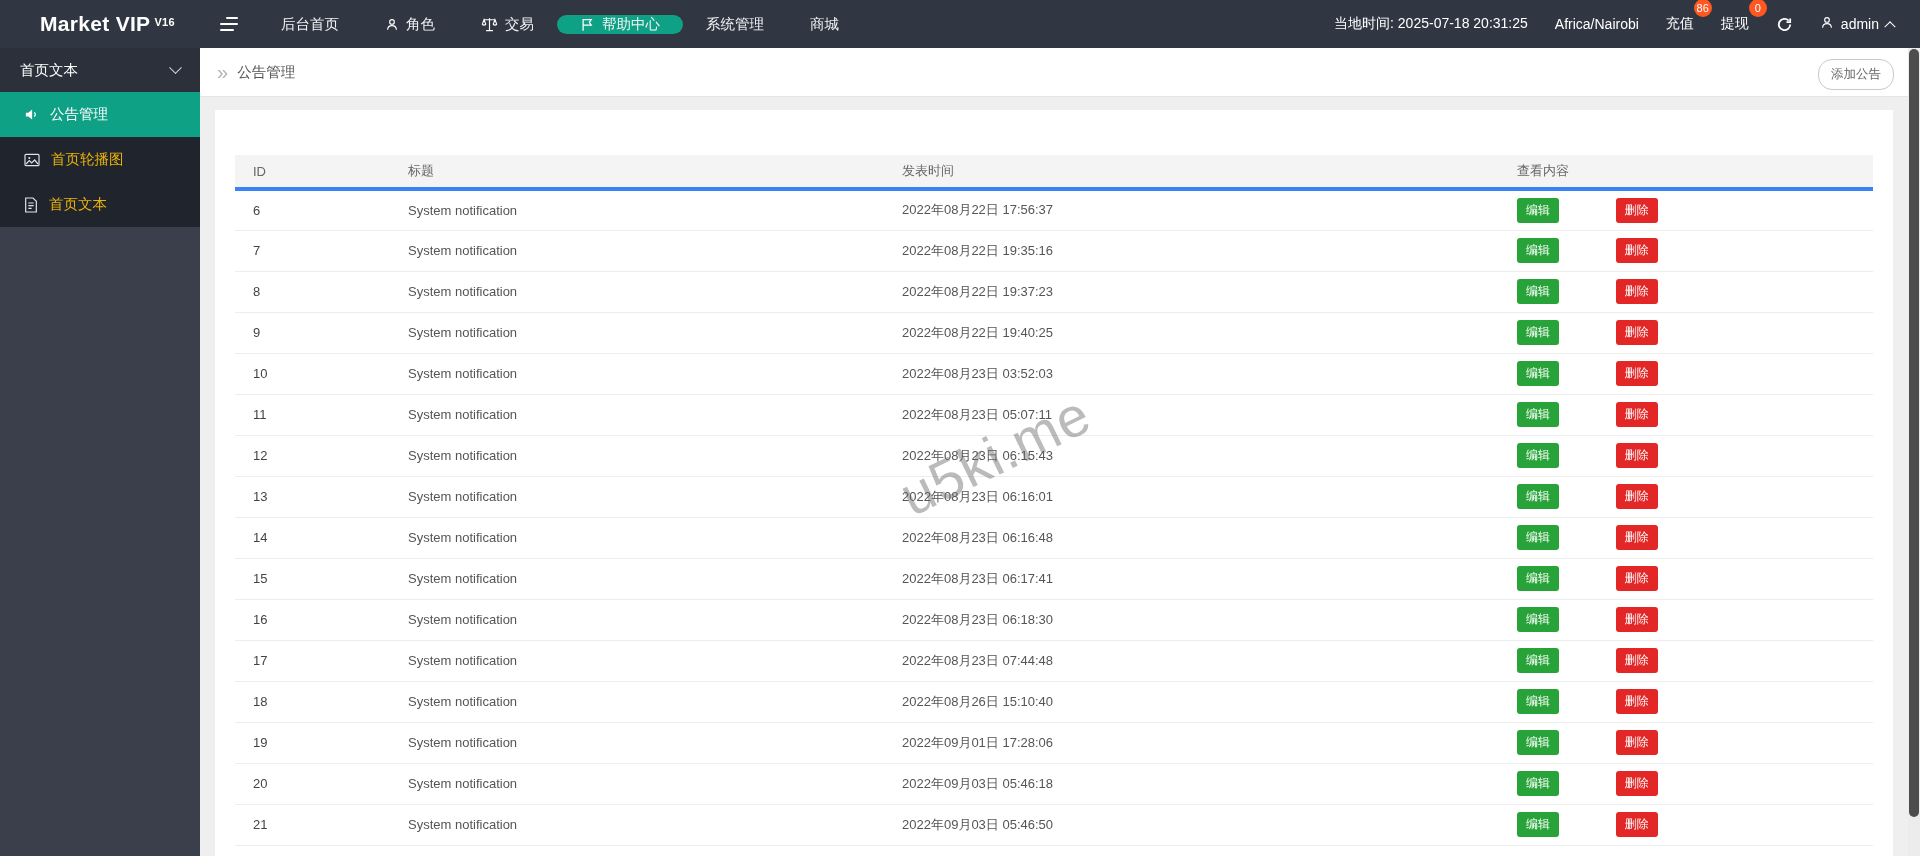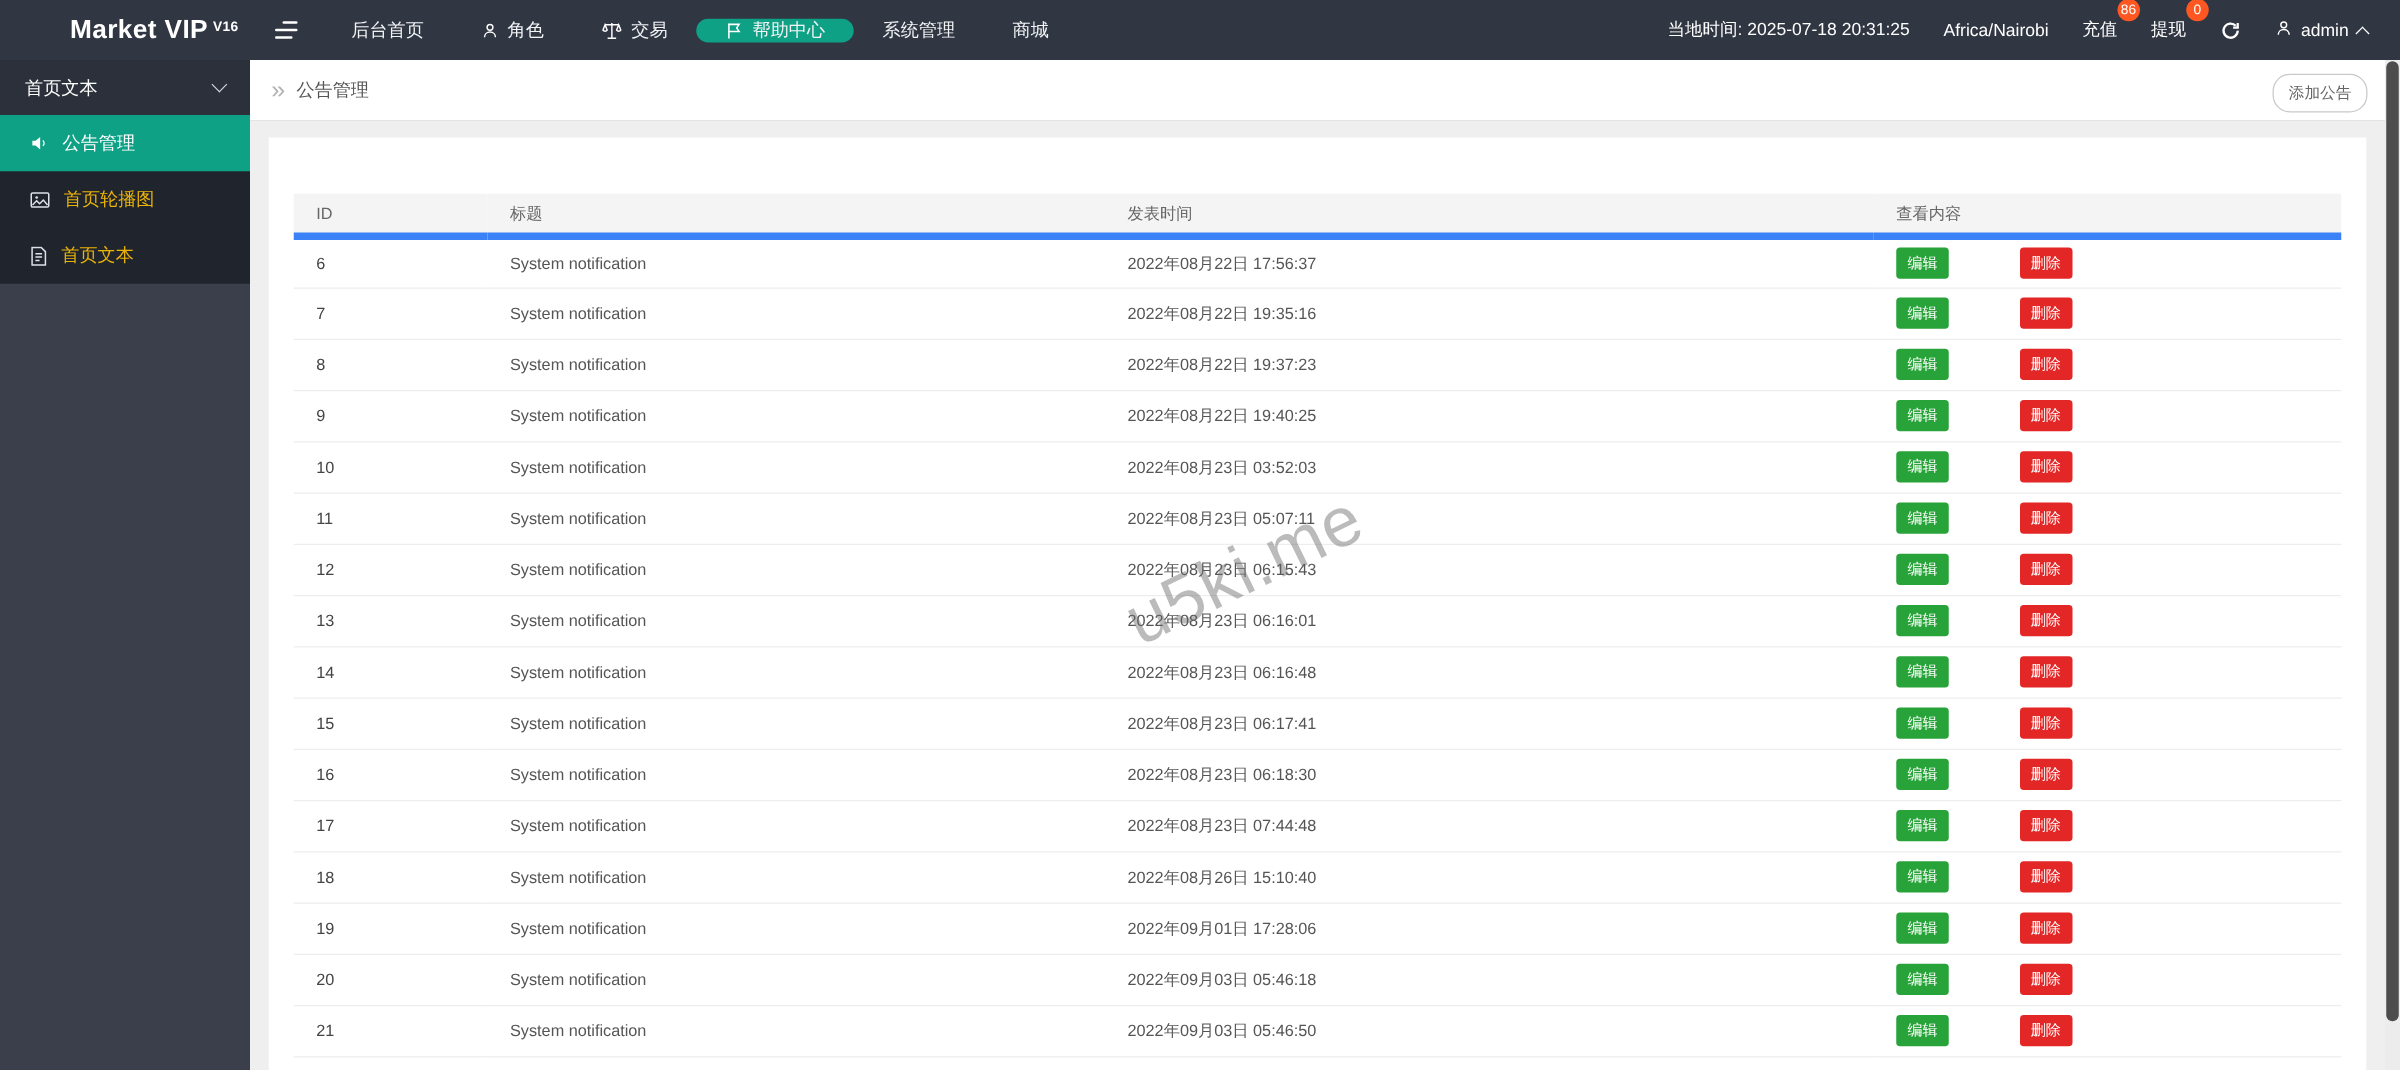--- a/index.html
+++ b/index.html
@@ -8,21 +8,21 @@
     width:1920px; height:856px; overflow:hidden; position:relative;
     font-family:"Liberation Sans", sans-serif; background:#efefef;
   }
 
   
   .navbar {
     position:absolute; top:0; left:0; width:1920px; height:48px;
     background:#303642; display:flex; align-items:stretch; color:#fff; z-index:30;
   }
   .logo {
-    width:200px; flex:none; display:flex; align-items:center; padding-left:56px;
+    width:200px; flex:none; display:flex; align-items:center; padding-left:40px;
     font-size:21px; font-weight:bold; color:#fff; letter-spacing:.3px; cursor:pointer;
   }
   .logo sup { font-size:11px; font-weight:bold; margin-left:4px; transform:translateY(-2px);text-align:right; }
   .hamburger {
     width:58px; flex:none; display:flex; flex-direction:column; justify-content:center;
     align-items:center; gap:4px; cursor:pointer;
   }
   .hamburger i { display:block; height:2px; background:#fff; border-radius:1px; }
   .hamburger i:nth-child(1){ width:12px; align-self:center; transform:translateX(3px);}
   .hamburger i:nth-child(2){ width:18px; }
@@ -90,21 +90,21 @@
     position:absolute; right:14px; top:11px; background:#fff; border:1px solid #c9c9c9;
     border-radius:14px; color:#666; font-size:12.5px; padding:6px 12px; cursor:pointer;
     font-family:inherit;
   }
   .content { padding:13px 15px 0; }
   .card { background:#fff; height:760px; padding:45px 20px 0; overflow:hidden; }
 
   table.list { width:100%; border-collapse:collapse; table-layout:fixed; }
   table.list thead th {
     background:#f4f4f4; font-weight:normal; color:#666; font-size:13px;
-    height:34px; padding:0 0 0 18px; text-align:left; border-bottom:6px solid #3b82f6;
+    height:34px; padding:0 0 0 18px; text-align:left; border-bottom:4px solid #3b82f6;
   }
   table.list tbody td {
     height:41px; font-size:13px; color:#555; padding:0 0 0 18px;
     border-bottom:1px solid #ededed; white-space:nowrap; overflow:hidden;
   }
   table.list tbody td.c-id { color:#444; }
   .btn { display:inline-block; border:none; border-radius:3px; color:#fff; font-size:12px;
     padding:4px 9px; margin-right:9px; cursor:pointer; font-family:inherit; }
   .btn-edit { background:var(--edit,#28a339); }
   .btn-delete { background:var(--del,#e32626);margin-left:44px; }

